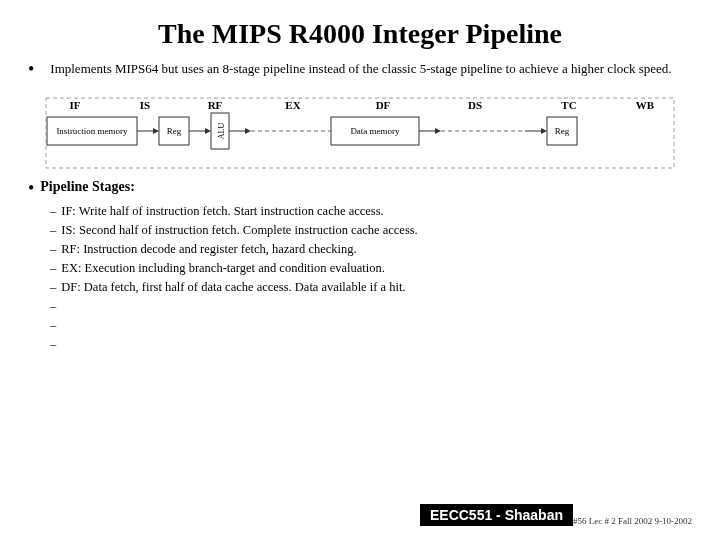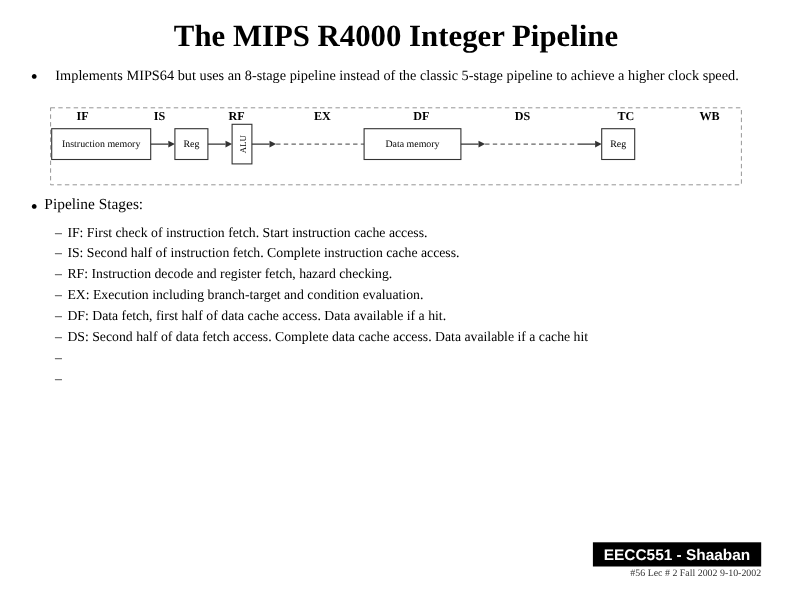--- a/index.html
+++ b/index.html
@@ -57,21 +57,21 @@
     }
 
     
     .content {
       flex: 1;
       font-size: 13px;
     }
 
     .pipeline-stages-title {
       font-size: 14px;
-      font-weight: normal;
+      font-weight: bold;
       margin-bottom: 4px;
       display: flex;
       align-items: flex-start;
     }
 
     .stages-list {
       margin-left: 22px;
     }
 
     .stage-item {
@@ -105,21 +105,21 @@
 
     .footer-sub {
       font-size: 9px;
       color: #333;
       margin-top: 1px;
       text-align: left;
     }
 
     .footer-wrapper {
       display: flex;
-      flex-direction: column;
+      flex-direction: row;
       align-items: flex-end;
     }
 
     
     .svg-diagram {
       display: block;
     }
   </style>
 </head>
 <body>
@@ -186,21 +186,21 @@
   <div class="content">
     <div class="bullet-outer">
       <span class="bullet-dot">•</span>
       <span class="pipeline-stages-title">Pipeline Stages:</span>
     </div>
 
     <div class="stages-list">
 
       <div class="stage-item">
         <span class="dash">–</span>
-        <span>IF:  First check of instruction fetch. Start instruction cache access.</span>
+        <span>IF:  Write half of instruction fetch. Start instruction cache access.</span>
       </div>
 
       <div class="stage-item">
         <span class="dash">–</span>
         <span>IS: Second half of instruction fetch. Complete instruction cache access.</span>
       </div>
 
       <div class="stage-item">
         <span class="dash">–</span>
         <span>RF:  Instruction decode and register fetch, hazard checking.</span>
@@ -211,21 +211,20 @@
         <span>EX:  Execution  including branch-target and condition evaluation.</span>
       </div>
 
       <div class="stage-item">
         <span class="dash">–</span>
         <span>DF: Data fetch, first half of data cache access. Data available if a hit.</span>
       </div>
 
       <div class="stage-item">
         <span class="dash">–</span>
-        <span>DS: Second half of data fetch access. Complete data cache access.  Data available if a cache hit</span>
       </div>
 
       <div class="stage-item">
         <span class="dash">–</span>
       </div>
 
       <div class="stage-item">
         <span class="dash">–</span>
       </div>
 

